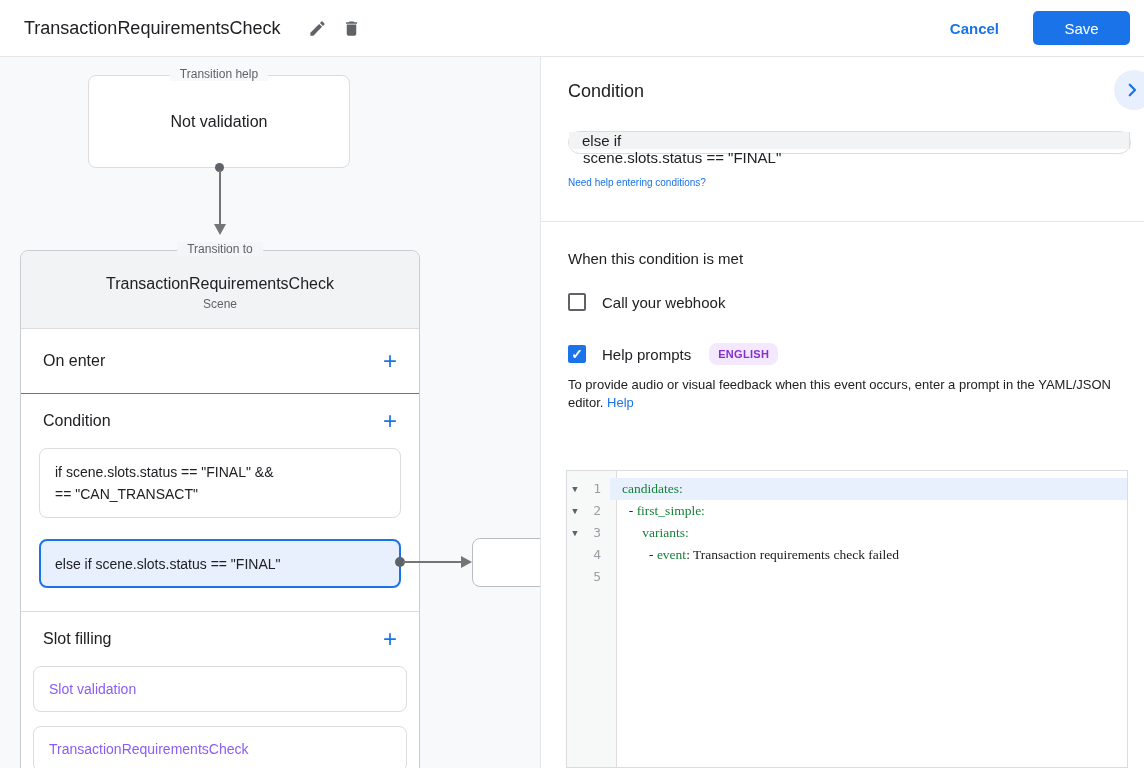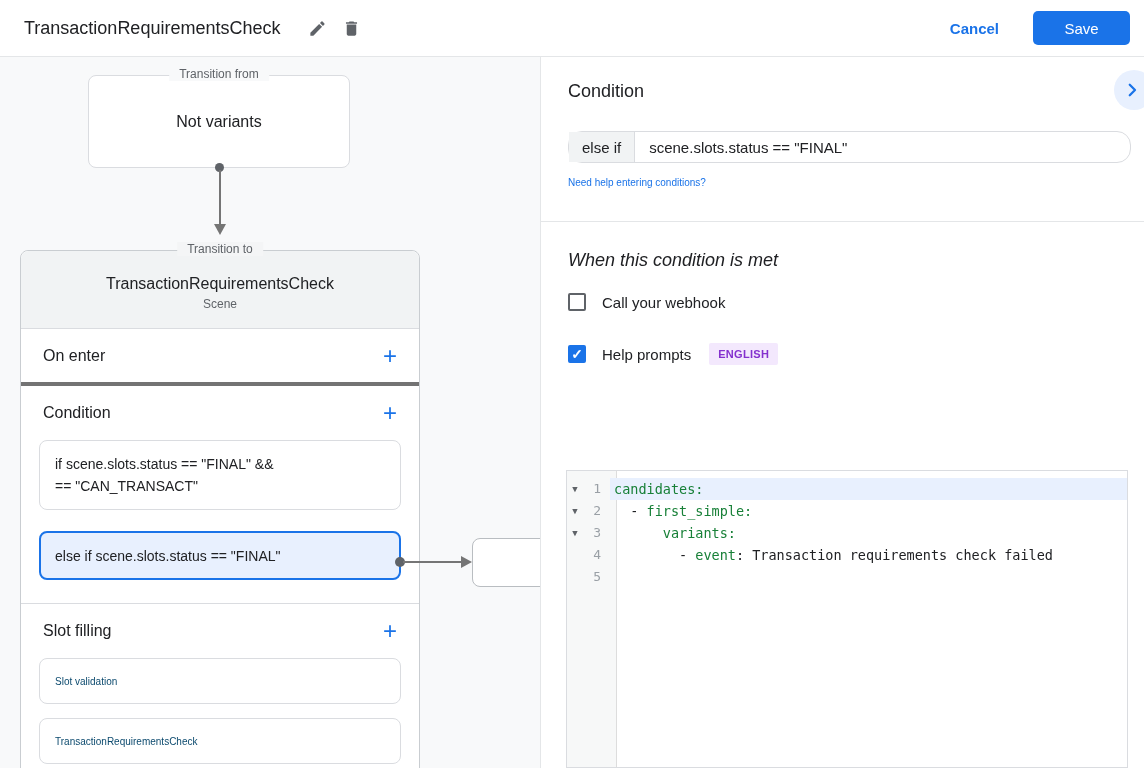--- a/index.html
+++ b/index.html
@@ -37,87 +37,87 @@
 
   .scene-card { position:absolute; left:20px; top:193px; width:400px; height:600px; background:#fff;
                 border:1px solid #c9cdd1; border-radius:8px 8px 0 0; }
   .scene-legend { background:#f4f5f6; }
   .scene-header { height:78px; background:#f1f3f4; border-bottom:1px solid #dadce0; border-radius:8px 8px 0 0;
                   display:flex; flex-direction:column; align-items:center; justify-content:center; gap:4px; padding-top:6px; }
   .scene-title { font-size:16px; color:#202124; }
   .scene-subtitle { font-size:12px; color:#5f6368; }
 
   .card-row { display:flex; align-items:center; justify-content:space-between; padding:0 22px; }
-  .row-on-enter { height:57px; border-bottom:4px solid #737373;gap:48px; }
+  .row-on-enter { height:65px; border-bottom:1px solid #737373;gap:48px; }
   .section-label-row { height:54px; }
   .section-label { font-size:16px; color:#202124; }
   .plus-icon { color:#1a73e8; font-size:24px; font-weight:400; line-height:1; cursor:pointer; }
 
   .cond-box { margin:0 18px; border:1px solid #dadce0; border-radius:8px; background:#fff;
               padding:12px 15px; font-size:14px; color:#202124; line-height:22px; }
   .cond-box.selected { margin-top:21px; background:#e8f0fe; border:2px solid #1a73e8; height:49px;
                        display:flex; align-items:center; padding:0 14px; position:relative; }
   .section-divider { border-bottom:1px solid #dadce0; margin-top:23px; }
 
-  .slot-box { margin:0 18px 14px; border:1px solid #dadce0; border-radius:8px; background:#fff; height:46px;
-              display:flex; align-items:center; padding:0 15px; font-size:10px; color:#0c4a6e; }
+  .slot-box { margin:0 12px 14px; border:1px solid #dadce0; border-radius:8px; background:#fff; height:46px;
+              display:flex; align-items:center; padding:0 15px; font-size:14px; color:#8b5cf6; }
 
   .h-dot { position:absolute; left:395px; top:500px; width:10px; height:10px; border-radius:50%; background:#5f6368; }
   .h-line { position:absolute; left:403px; top:504px; width:60px; height:2px; background:#757575; }
   .h-arrowhead { position:absolute; left:461px; top:499px; width:0; height:0;
                  border-top:6px solid transparent; border-bottom:6px solid transparent; border-left:11px solid #757575; }
   .target-box { position:absolute; left:472px; top:481px; width:90px; height:49px; background:#fff;
                 border:1px solid #b9bdc1; border-radius:8px; }
 
   
   .panel { position:absolute; top:57px; left:540px; width:604px; height:711px; background:#fff;
            border-left:1px solid #e4e6e8; z-index:20; }
   .panel-title { position:absolute; left:27px; top:24px; font-size:18px; color:#202124; }
   .collapse-btn { position:absolute; left:573px; top:13px; width:40px; height:40px; border-radius:50%;
                   background:#e8f0fe; border:none; cursor:pointer; display:flex; align-items:center; padding-left:9px; }
   .collapse-btn svg { stroke:#1a73e8; }
 
-  .cond-input-row { position:absolute; left:27px; top:74px; width:563px; height:32px; display:flex;
-                    border:1px solid #dadce0; border-radius:14px; background:#fff; }
+  .cond-input-row { position:absolute; left:27px; top:74px; width:563px; height:23px; display:flex;
+                    border:1px solid #dadce0; border-radius:14px; background:#fff;flex-direction:column; }
   .cond-prefix { background:#f1f3f4; border-right:1px solid #dadce0; display:flex; align-items:center;
                  padding:0 13px; font-size:15px; color:#202124; white-space:nowrap; }
   .cond-input { flex:1; border:none; outline:none; background:transparent; font-family:inherit;
                 font-size:15px; color:#202124; padding:0 14px; }
   .help-link { position:absolute; left:27px; top:120px; font-size:10px; color:#1a73e8; text-decoration:none; }
 
   .panel-divider { position:absolute; left:0; top:164px; width:604px; height:1px; background:#e4e6e8; }
 
-  .section-title { position:absolute; left:27px; top:193px; font-size:18px; color:#202124;font-style:italic; }
+  .section-title { position:absolute; left:27px; top:193px; font-size:15px; color:#202124; }
 
   .check-row { position:absolute; left:27px; display:flex; align-items:center; gap:16px; }
   .check-row.webhook { top:236px; }
   .check-row.prompts { top:286px; }
   .checkbox { width:18px; height:18px; border:2px solid #5f6368; border-radius:2px; background:#fff; cursor:pointer; }
   .checkbox.checked { background:#1a73e8; border-color:#1a73e8; color:#fff; font-size:14px; font-weight:700;
                       display:flex; align-items:center; justify-content:center; line-height:1; }
   .check-label { font-size:15px; font-weight:400; color:#202124; }
   .lang-badge { background:#f3e8fd; color:#8430ce; font-size:11px; font-weight:700; letter-spacing:0.3px;
-                padding:5px 9px; border-radius:2px; margin-left:2px; }
+                padding:5px 9px; border-radius:8px; margin-left:2px; }
 
   .panel-desc { position:absolute; left:27px; top:319px; width:568px; font-size:13px; line-height:18px; color:#202124; }
   .panel-desc a { color:#1a73e8; text-decoration:none; }
 
   .tabs { position:absolute; left:25px; top:371px; display:flex; }
   .tab { width:103px; height:34px; display:flex; align-items:center; justify-content:center;
          font-size:14px; font-weight:700; color:#5f6368; cursor:pointer; }
   .tab.active { background:#e8f0fe; color:#1a73e8; }
 
   .editor { position:absolute; left:25px; top:413px; width:562px; height:298px; border:1px solid #dadce0;
             background:#fff; font-family:"DejaVu Sans Mono", monospace; font-size:13.5px; overflow:hidden; }
   .ed-gutter-bg { position:absolute; left:0; top:0; bottom:0; width:50px; background:#f7f8f8; border-right:1px solid #ddd; }
   .ed-lines { position:relative; padding-top:7px; }
   .ed-row { display:flex; height:22px; line-height:22px; }
   .ed-fold { width:16px; text-align:center; font-size:9px; color:#5f6368; flex:none; cursor:pointer; }
   .ed-num { width:27px; text-align:right; padding-right:9px; color:#9aa0a6; font-size:13px; flex:none; }
-  .ed-code { flex:1; white-space:pre; color:#202124; padding-left:4px; }
+  .ed-code { flex:1; white-space:pre; color:#202124; padding-left:12px;font-family:Liberation Serif, serif; }
   .ed-row.active .ed-code { background:#e8f0fe; }
   .tok-key { color:#188038; }
   .tok-plain { color:#202124; }
 </style>
 </head>
 <body>
 
 <div id="app">
 
   <div class="topbar">
@@ -133,22 +133,22 @@
         </svg>
     </button>
     <div class="topbar-spacer"></div>
     <button class="cancel-btn">Cancel</button>
     <button class="save-btn">Save</button>
   </div>
 
   <div class="canvas">
 
     <div class="from-box">
-      <div class="legend">Transition from</div>
-      <div class="from-content">Not variants</div>
+      <div class="legend">Transition help</div>
+      <div class="from-content">Not validation</div>
     </div>
 
     <div class="v-dot"></div>
     <div class="v-line"></div>
     <div class="v-arrowhead"></div>
 
     <div class="scene-card">
       <div class="legend scene-legend">Transition to</div>
       <div class="scene-header">
         <div class="scene-title">TransactionRequirementsCheck</div>
@@ -219,20 +219,21 @@
     </div>
 
     <div class="check-row prompts">
       <div class="checkbox checked">
         <span>✓</span>
       </div>
       <span class="check-label">Help prompts</span>
       <span class="lang-badge">ENGLISH</span>
     </div>
 
+    <div class="panel-desc"><span>To provide audio or visual feedback when this event occurs, enter a prompt in the YAML/JSON editor.</span> <a href="#">Help</a></div>
 
 
     <div class="editor">
       <div class="ed-gutter-bg"></div>
       <div class="ed-lines">
           <div class="ed-row active">
             <span class="ed-fold">▼</span>
             <span class="ed-num">1</span>
             <span class="ed-code"><span class="tok-key">candidates:</span></span>
           </div>

